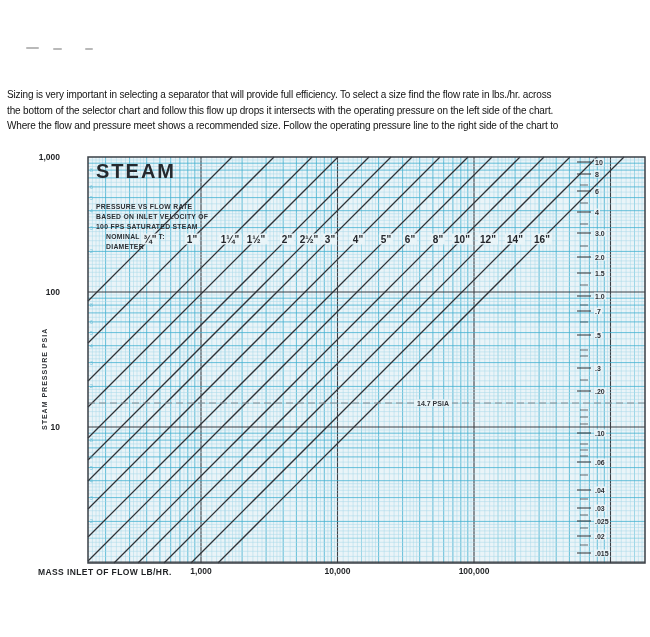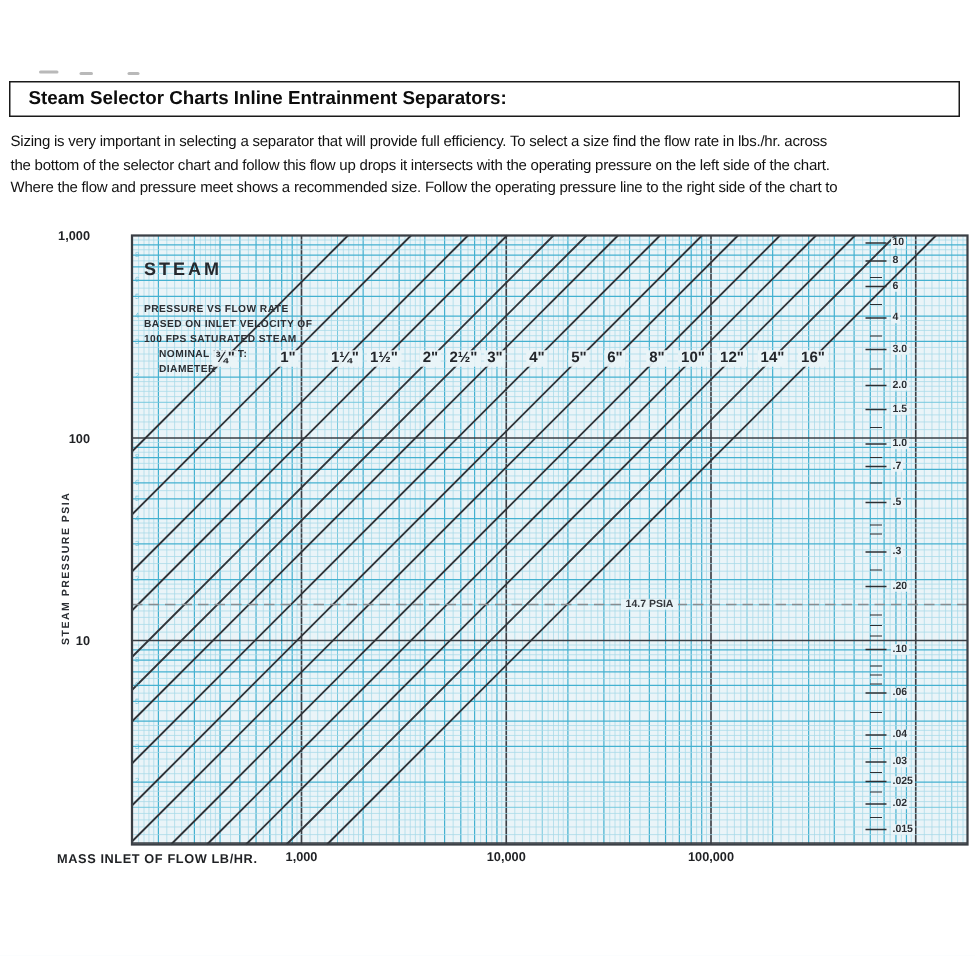--- a/index.html
+++ b/index.html
@@ -11,21 +11,21 @@
   .smudge{position:absolute;height:2px;border-radius:1px;background:#a2a2a2;opacity:.75;}
   
   .hdr-box{position:absolute;left:6px;top:54px;width:634px;height:24px;
            border:1.5px solid #1a1a1a;background:#fff;box-sizing:border-box;}
   .hdr-text{position:absolute;left:12px;top:0;line-height:21px;font-size:12.5px;
             font-weight:bold;color:#0c0c0c;}
   
   .para-line{position:absolute;left:7px;font-size:10px;letter-spacing:-0.15px;
              color:#121212;}
   
-  .ct1{left:96px;top:160px;font-size:12px;font-weight:bold;letter-spacing:2px;color:#26292e;margin-top:12px;}
+  .ct1{left:96px;top:160px;font-size:20px;font-weight:bold;letter-spacing:2px;color:#26292e;}
   .ct2{left:96px;top:181px;font-size:16px;font-weight:bold;letter-spacing:.5px;color:#26292e;}
   .cs{font-size:6.8px;font-weight:bold;letter-spacing:.3px;color:#2b2e33;}
   .ni{font-size:6.8px;font-weight:bold;letter-spacing:.3px;color:#2b2e33;}
   .ylab{left:41px;top:296px;height:134px;writing-mode:vertical-rl;transform:rotate(180deg);
         font-size:7px;font-weight:600;letter-spacing:1px;color:#2b2e33;}
   .xlab{left:38px;top:567px;font-size:8.5px;font-weight:600;letter-spacing:.4px;color:#1f2124;}
   .ref-lb{left:433px;top:403px;transform:translate(-50%,-50%);font-size:7px;font-weight:bold;
           color:#34383d;background:rgba(234,244,248,.95);padding:0 3px;}
   
   .lb{position:absolute;white-space:nowrap;font-family:"Liberation Sans",sans-serif;}
@@ -40,23 +40,20 @@
 </style>
 </head>
 <body>
 
 <div class="page">
 
   <span class="smudge" style="left:26px;top:47px;width:13px;"></span>
   <span class="smudge" style="left:53px;top:48px;width:9px;"></span>
   <span class="smudge" style="left:85px;top:48px;width:8px;"></span>
 
-  <div class="hdr-box">
-    <span class="hdr-text">Steam Selector Charts Inline Entrainment Separators:</span>
-  </div>
 
   <div class="para-line" style="top:89px;">Sizing is very important in selecting a separator that will provide full efficiency. To select a size find the flow rate in lbs./hr. across</div>
   <div class="para-line" style="top:105px;">the bottom of the selector chart and follow this flow up drops it intersects with the operating pressure on the left side of the chart.</div>
   <div class="para-line" style="top:120px;">Where the flow and pressure meet shows a recommended size. Follow the operating pressure line to the right side of the chart to</div>
 
   <svg id="chart-svg" width="650" height="637" style="position:absolute;left:0;top:0;">
       <rect x="88" y="157" width="557" height="406" fill="#eaf4f8"></rect>
       <line x1="92.4" y1="157.0" x2="92.4" y2="563.0" stroke="#a7d9e8" stroke-width="0.5"></line>
       <line x1="96.0" y1="157.0" x2="96.0" y2="563.0" stroke="#a7d9e8" stroke-width="0.5"></line>
       <line x1="99.3" y1="157.0" x2="99.3" y2="563.0" stroke="#a7d9e8" stroke-width="0.5"></line>

